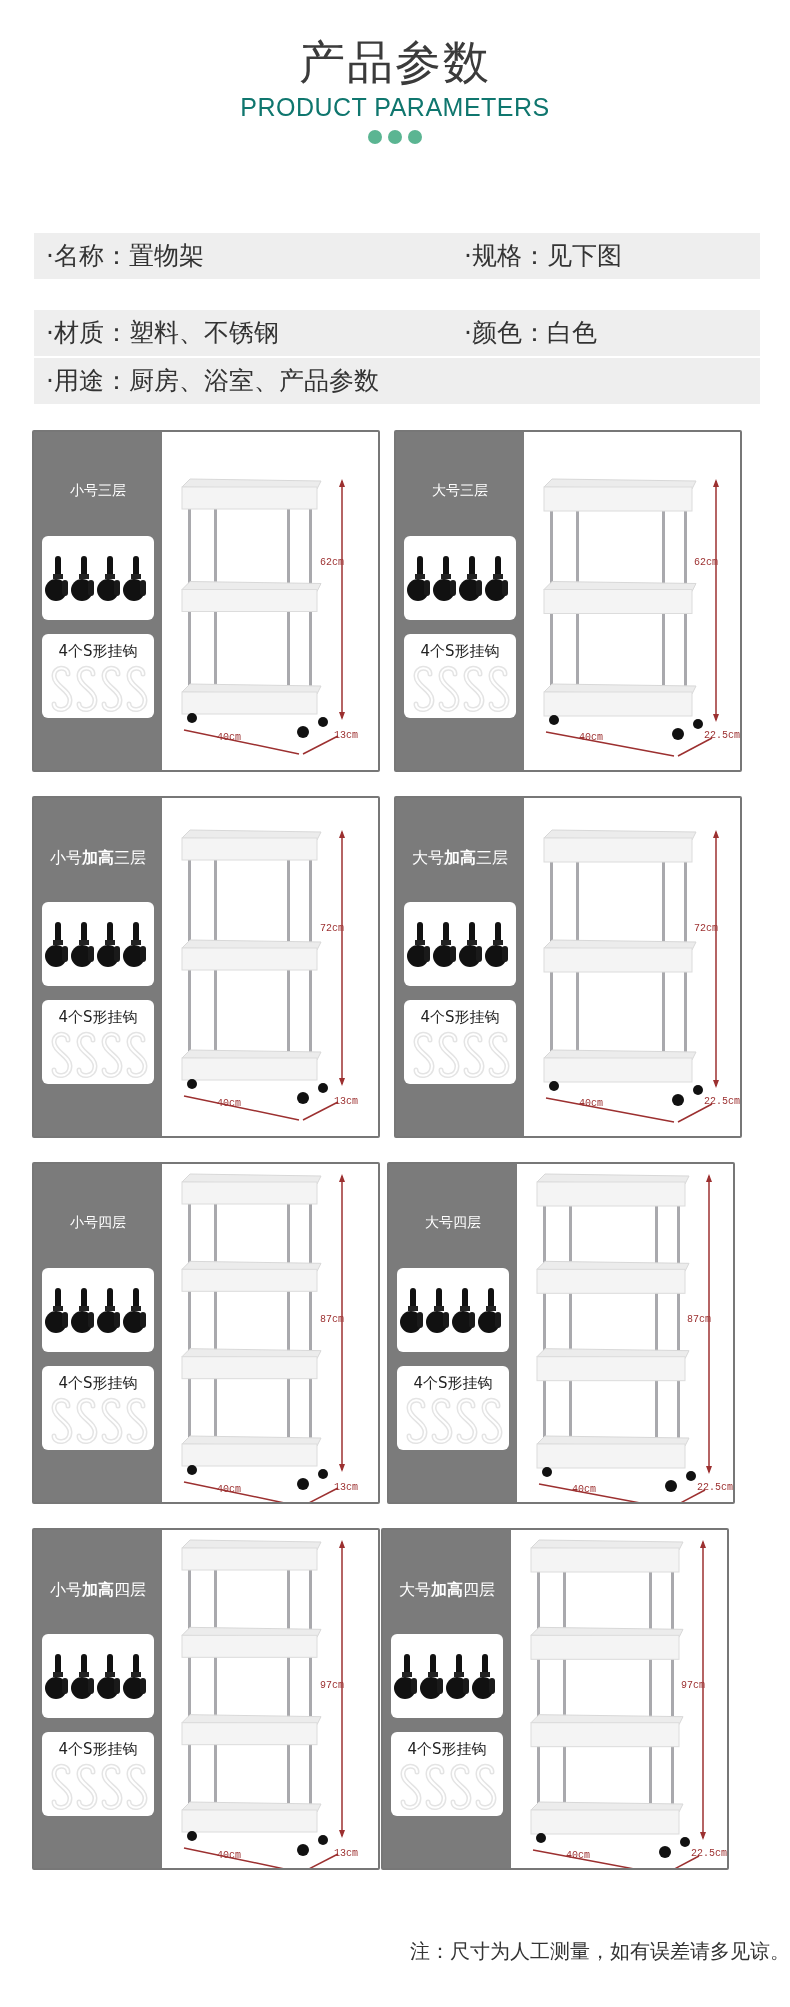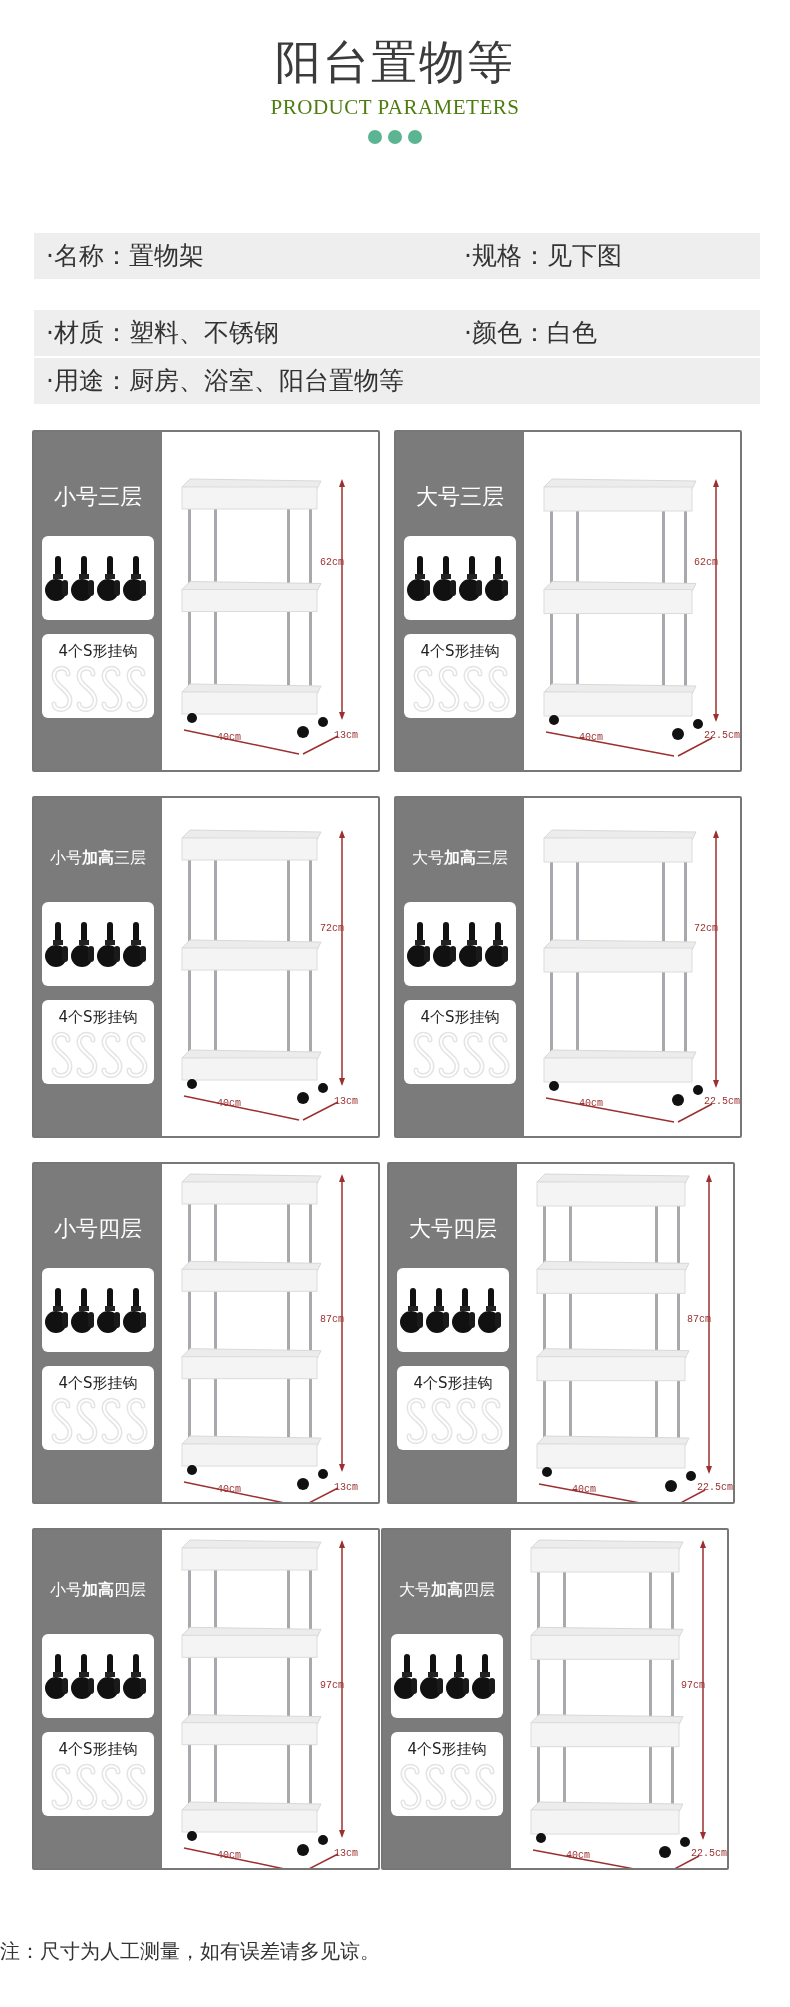--- a/index.html
+++ b/index.html
@@ -1,66 +1,66 @@
 <!DOCTYPE html>
 <html><head>
   <meta charset="utf-8">
   <style>
     * { box-sizing: border-box; margin: 0; padding: 0; }
     html, body { width: 790px; background: #ffffff; }
     body { font-family: "DejaVu Sans", "Liberation Sans", sans-serif; color: #333; height: 2007px; position: relative; overflow: hidden; }
 
     .header { position: absolute; top: 32px; left: 0; width: 790px; text-align: center; }
     .title-cn { font-size: 46px; color: #3b3b3b; letter-spacing: 2px; font-weight: normal; line-height: 60px; }
-    .title-en { font-size: 21px; color: #4d7c0f; letter-spacing: 0.5px; margin-top: 2px; line-height: 26px; font-family: Liberation Serif, serif; }
+    .title-en { font-size: 25px; color: #0f766e; letter-spacing: 0.5px; margin-top: 2px; line-height: 26px; font-family: Liberation Sans, sans-serif; }
     .dots { margin-top: 10px; display: flex; justify-content: center; gap: 6px; }
     .dot { width: 14px; height: 14px; border-radius: 50%; background: #5bb592; }
 
     .spec-row { position: absolute; left: 34px; width: 726px; height: 46px; background: #eeeeee; display: flex; align-items: center; font-size: 25px; color: #333; }
     .spec-cell { position: absolute; top: 0; height: 46px; line-height: 46px; white-space: nowrap; }
     .spec-cell.left { left: 12px; }
     .spec-cell.right { left: 430px; }
 
     .card { position: absolute; width: 348px; height: 342px; border: 2px solid #777; border-radius: 2px; background: #fff; overflow: hidden; }
     .card .side { position: absolute; left: 0; top: 0; width: 128px; height: 100%; background: #7b7b7b; }
-    .card .name { position: absolute; left: 0; top: 50px; width: 128px; text-align: center; color: #ffffff; font-size: 22px; white-space: nowrap; }
+    .card .name { position: absolute; left: 0; top: 50px; width: 128px; text-align: center; color: #ffffff; font-size: 14px; white-space: nowrap; }
     .card .name.small { font-size: 16px; }
     .card .name .hl { color: #ffffff; font-weight: bold; }
     .acc-box { position: absolute; left: 8px; width: 112px; height: 84px; background: #fff; border-radius: 6px; }
     .acc-box.casters { top: 104px; }
     .acc-box.hooks { top: 202px; }
     .hooks-label { position: absolute; top: 8px; left: 0; width: 100%; text-align: center; font-size: 15px; color: #222; white-space: nowrap; }
     .photo { position: absolute; left: 128px; top: 0; width: 218px; height: 100%; background: #ffffff; }
     .dim { position: absolute; font-size: 10px; color: #9c3030; font-family: Liberation Mono, monospace; white-space: nowrap; }
 
-    .note { position: absolute; top: 1938px; left: 0; width: 790px; text-align: left; font-size: 20px; color: #333; }
+    .note { position: absolute; top: 1938px; left: 0; width: 790px; text-align: right; font-size: 20px; color: #333; }
   </style>
 </head>
 <body>
 
 <div class="header">
-  <div class="title-cn">阳台置物等</div>
+  <div class="title-cn">产品参数</div>
   <div class="title-en">PRODUCT PARAMETERS</div>
   <div class="dots">
     <span class="dot"></span>
     <span class="dot"></span>
     <span class="dot"></span>
   </div>
 </div>
 
 <div class="spec-row" style="top:233px">
   <span class="spec-cell right">·规格：见下图</span>
   <span class="spec-cell left">·名称：置物架</span>
 </div>
 <div class="spec-row" style="top:310px">
   <span class="spec-cell left">·材质：塑料、不锈钢</span>
   <span class="spec-cell right">·颜色：白色</span>
 </div>
 <div class="spec-row" style="top:358px">
-  <span class="spec-cell left">·用途：厨房、浴室、阳台置物等</span>
+  <span class="spec-cell left">·用途：厨房、浴室、产品参数</span>
 </div>
 
 <div id="cards">
     <div class="card" style="left: 32px; top: 430px;">
       <div class="side">
         <div class="name ">
           <span>小号</span><span class="hl"></span><span>三层</span>
         </div>
         <div class="acc-box casters">
           <span><svg width="112" height="84" viewBox="0 0 112 84">

